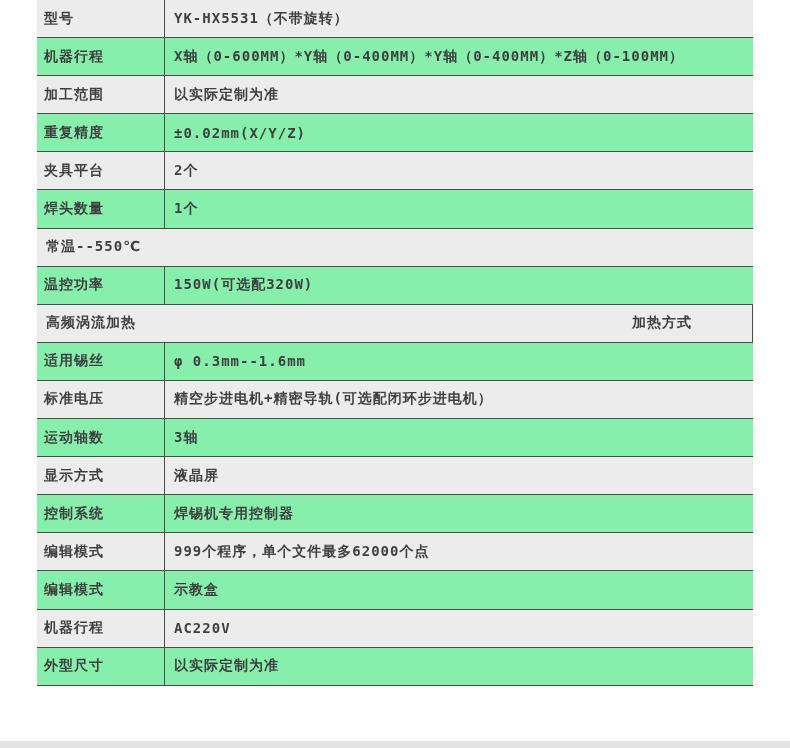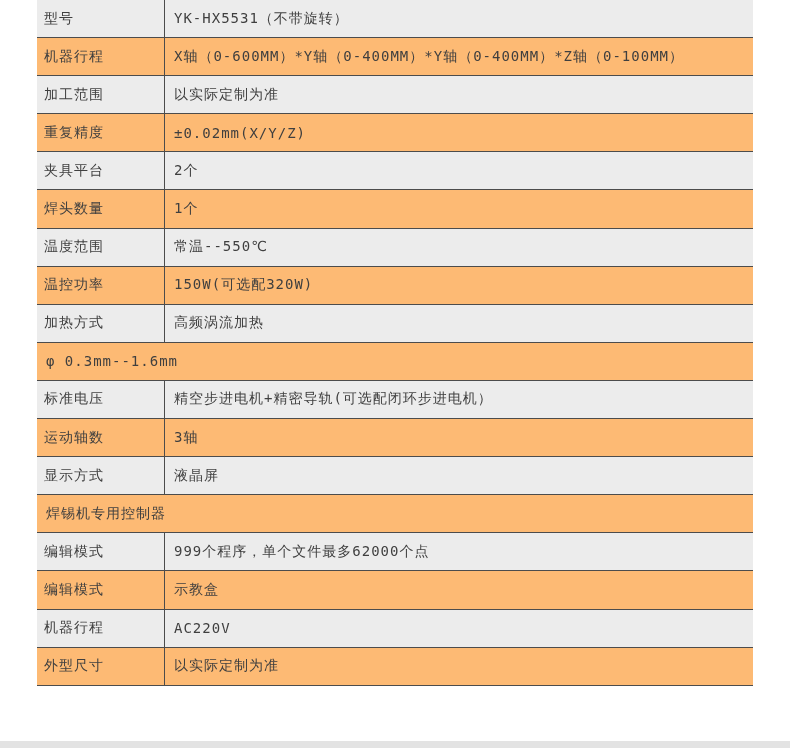--- a/index.html
+++ b/index.html
@@ -1,32 +1,32 @@
 <!DOCTYPE html>
 <html><head>
 <meta charset="utf-8">
 <style>
-  * { margin: 0; padding: 0; box-sizing: border-box; }
+  * { margin: 0; padding: 0; box-sizing: border-box; font-weight: bold; }
   html, body {
     width: 790px; height: 748px;
     background: #ffffff;
     font-family: "DejaVu Sans Mono", "DejaVu Sans", "Liberation Sans", sans-serif;
     overflow: hidden;
     position: relative;
   }
   .spec-table {
     position: absolute;
     left: 37px; top: 0;
     width: 716px;
   }
   .spec-row {
     display: flex;
     height: 38.1px;
     border-bottom: 1.5px solid #4c4c4c;
-    background: #fdba74;
+    background: #86efac;
   }
   .spec-row:nth-child(odd) { background: #ececec; }
   .cell {
     display: flex;
     align-items: center;
     color: #3f3f3f;
     font-size: 14px;
     letter-spacing: 1px;
     white-space: nowrap;
     overflow: hidden;
@@ -70,47 +70,48 @@
   </div>
   <div class="spec-row">
     <div class="cell cell-label">夹具平台</div>
     <div class="cell cell-value">2个</div>
   </div>
   <div class="spec-row">
     <div class="cell cell-label">焊头数量</div>
     <div class="cell cell-value">1个</div>
   </div>
   <div class="spec-row">
-    <div class="cell cell-label">温度范围</div>
     <div class="cell cell-value">常温--550℃</div>
   </div>
   <div class="spec-row">
     <div class="cell cell-label">温控功率</div>
     <div class="cell cell-value">150W(可选配320W)</div>
   </div>
   <div class="spec-row">
+    <div class="cell cell-value">高频涡流加热</div>
     <div class="cell cell-label">加热方式</div>
-    <div class="cell cell-value">高频涡流加热</div>
   </div>
   <div class="spec-row">
+    <div class="cell cell-label">适用锡丝</div>
     <div class="cell cell-value">φ 0.3mm--1.6mm</div>
   </div>
   <div class="spec-row">
     <div class="cell cell-label">标准电压</div>
     <div class="cell cell-value">精空步进电机+精密导轨(可选配闭环步进电机）</div>
   </div>
   <div class="spec-row">
     <div class="cell cell-label">运动轴数</div>
     <div class="cell cell-value">3轴</div>
   </div>
   <div class="spec-row">
     <div class="cell cell-label">显示方式</div>
     <div class="cell cell-value">液晶屏</div>
   </div>
   <div class="spec-row">
+    <div class="cell cell-label">控制系统</div>
     <div class="cell cell-value">焊锡机专用控制器</div>
   </div>
   <div class="spec-row">
     <div class="cell cell-label">编辑模式</div>
     <div class="cell cell-value">999个程序，单个文件最多62000个点</div>
   </div>
   <div class="spec-row">
     <div class="cell cell-label">编辑模式</div>
     <div class="cell cell-value">示教盒</div>
   </div>

